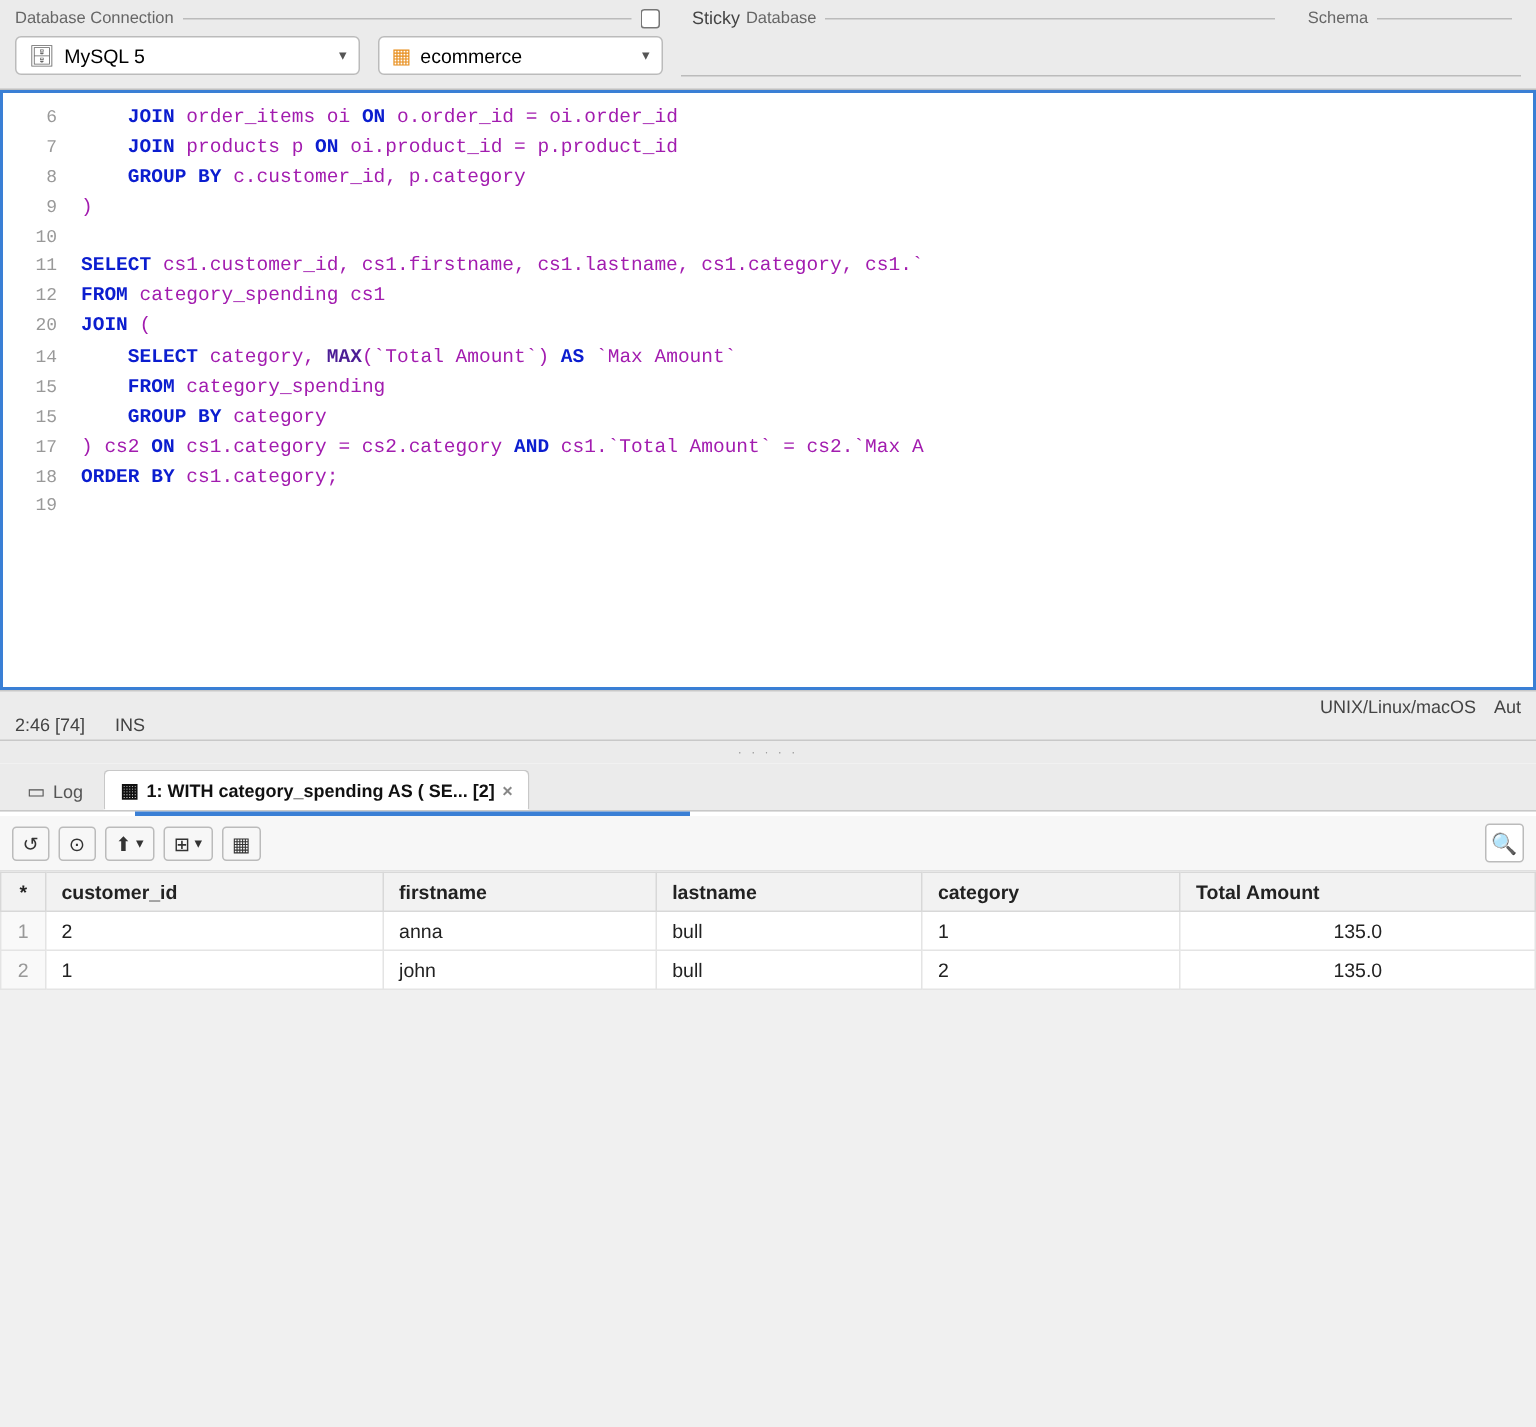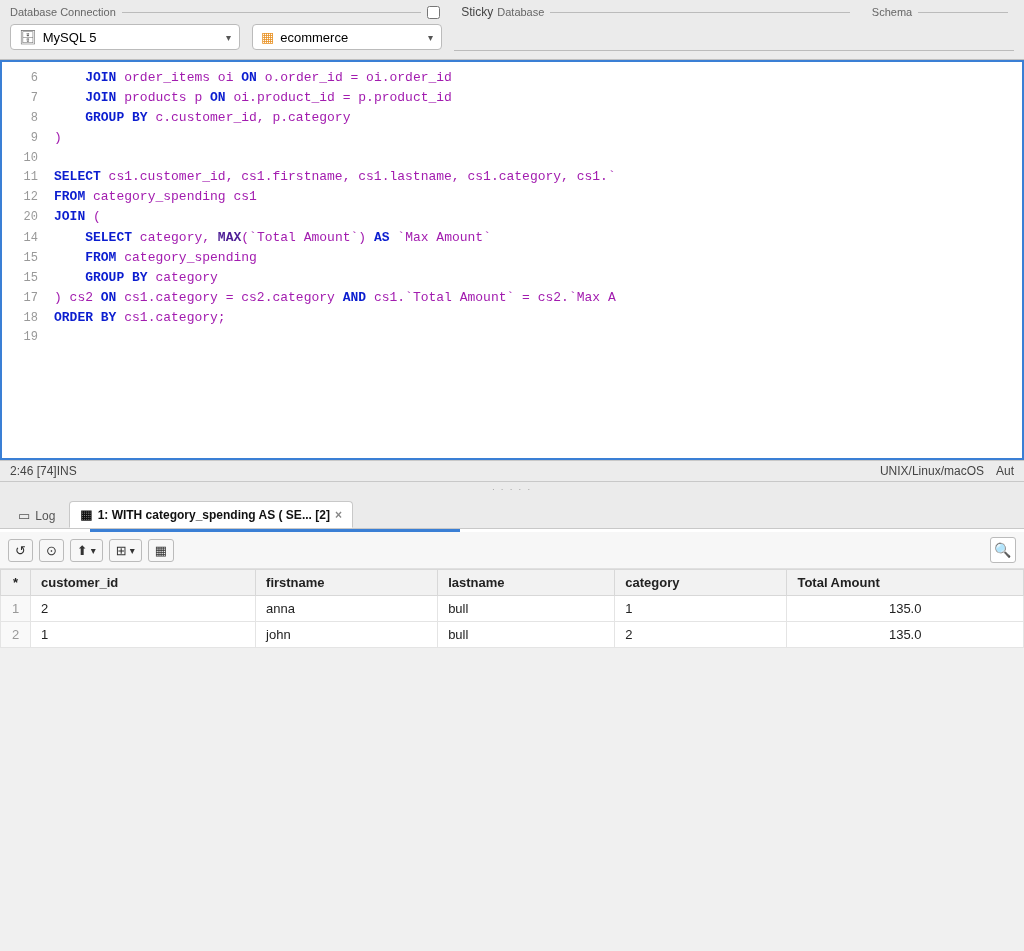--- a/index.html
+++ b/index.html
@@ -112,21 +112,21 @@
     .status-bar {
       background: #ececec;
       border-top: 1px solid #c8c8c8;
       border-bottom: 1px solid #c8c8c8;
       padding: 3px 10px;
       display: flex;
       justify-content: space-between;
       font-size: 12px;
       color: #444;
     }
-    .status-left { display: flex; gap: 0; }
+    .status-left { display: flex; gap: 20px; margin-top: 12px; }
     .status-right { display: flex; gap: 12px; }
 
     
     .resize-handle {
       background: #ebebeb;
       text-align: center;
       padding: 3px 0;
       cursor: row-resize;
       color: #999;
       font-size: 8px;

